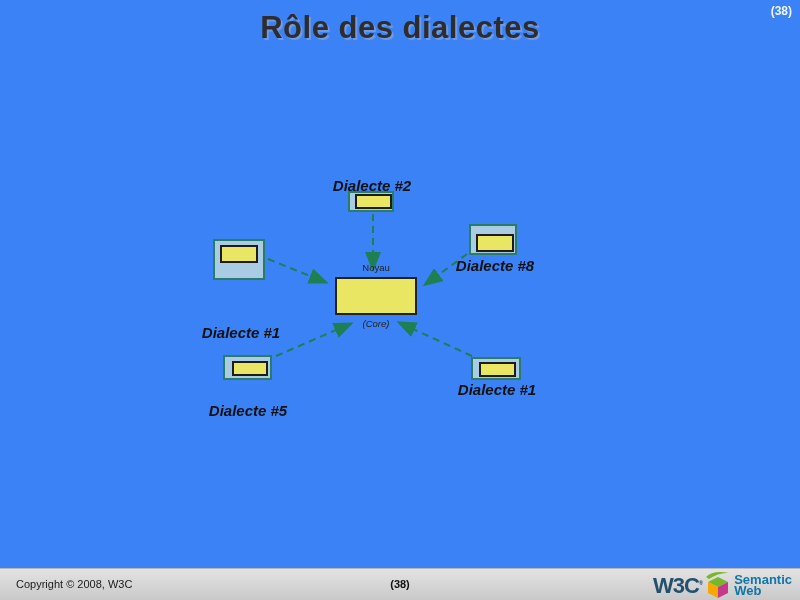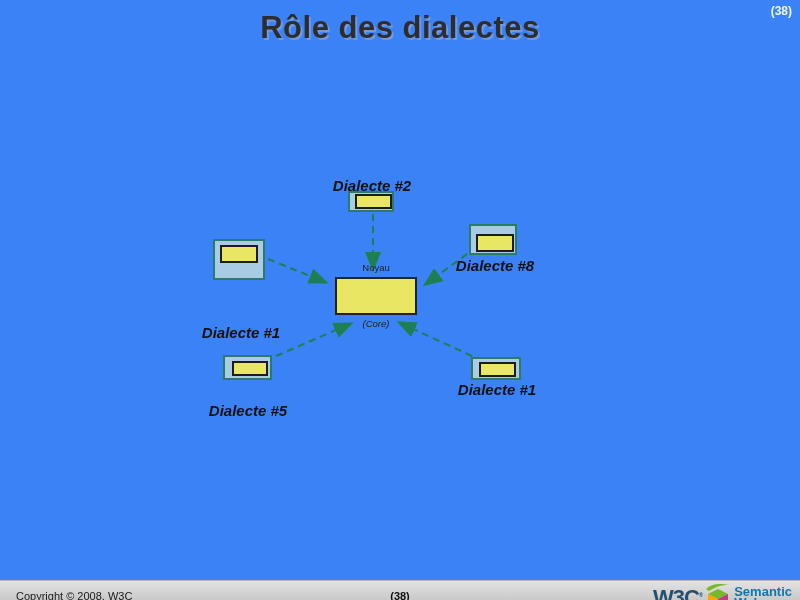--- a/index.html
+++ b/index.html
@@ -49,21 +49,21 @@
   .core-box {
     position:absolute; left:335px; top:277px; width:82px; height:38px;
     box-sizing:border-box; background:#e9e664; border:2px solid #222;
     display:flex; flex-direction:column; align-items:center; justify-content:center;
     font-size:9.5px; color:#222; line-height:12px;
   }
   .core-box .core-sub { font-style:italic;margin-top:44px; }
   .arrows-svg { position:absolute; left:0; top:0; pointer-events:none; }
   
   .footer {
-    position:absolute; left:0; bottom:0; width:800px; height:20px;
+    position:absolute; left:0; bottom:0; width:800px; height:32px;
     background:linear-gradient(#e3e3e3,#c9c9c9);
     border-top:1px solid #b8b8b8; box-sizing:border-box;
   }
   .footer-copyright {
     position:absolute; left:16px; top:9px; font-size:11px; color:#1a1a1a;
   }
   .footer-pagenum {
     position:absolute; left:0; top:9px; width:100%; text-align:center;
     font-size:11px; font-weight:bold; color:#111;
   }

